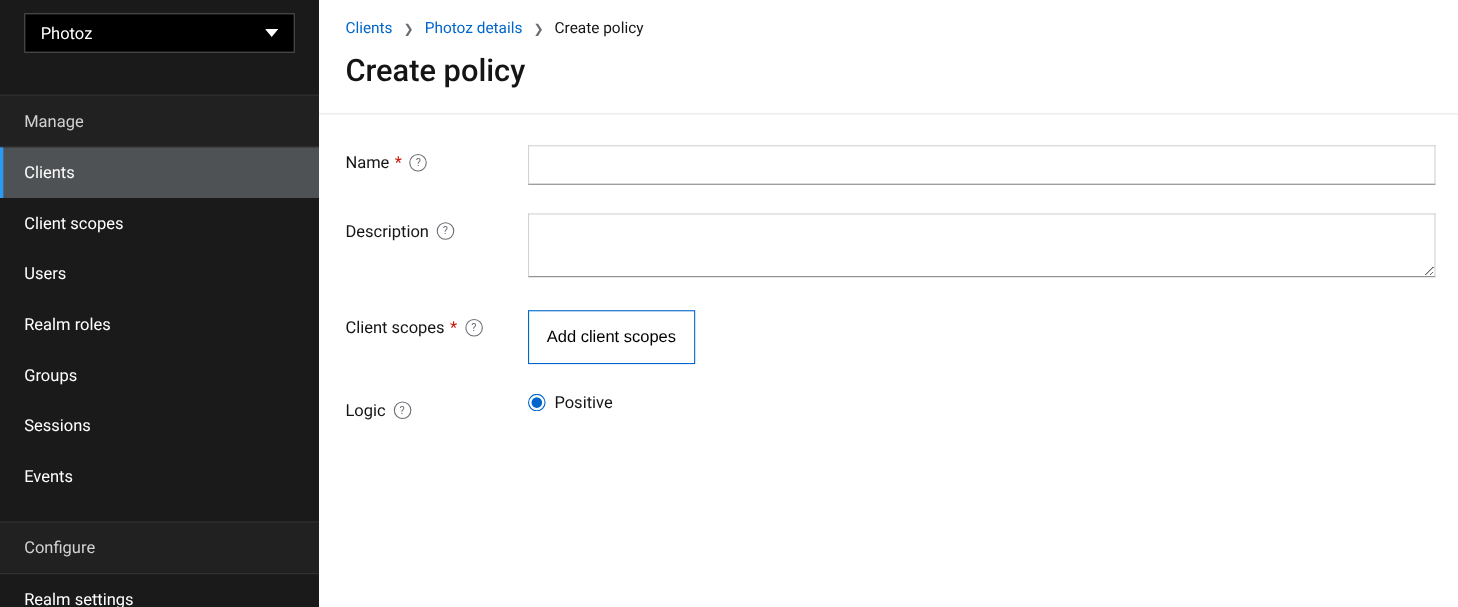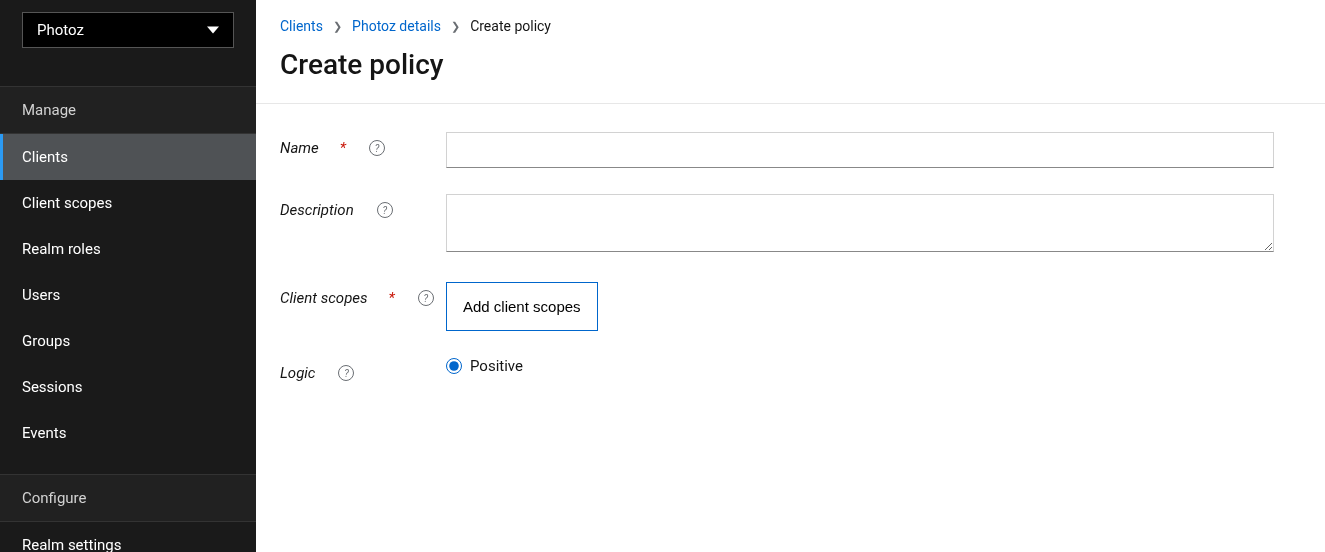--- a/index.html
+++ b/index.html
@@ -14,21 +14,21 @@
       color: #151515;
       background: #ffffff;
       display: flex;
       height: 552px;
       width: 1325px;
       overflow: hidden;
     }
     
     
     .sidebar {
-      width: 256px;
+      width: 290px;
       background: #1a1a1a;
       color: #ffffff;
       display: flex;
       flex-direction: column;
       flex-shrink: 0;
     }
     
     .realm-selector-wrap {
       padding: 12px 22px 18px 22px;
     }
@@ -127,22 +127,21 @@
       width: 166px;
       padding-top: 7px;
       flex-shrink: 0;
     }
     
     .form-label {
       font-size: 15px;
       color: #151515;
       display: inline-flex;
       align-items: center;
-      gap: 21px;
-      font-style: italic;
+      gap: 5px;
     }
     
     .required-mark {
       color: #c9190b;
     }
     
     .help-icon {
       width: 16px;
       height: 16px;
       border: 1px solid #6a6e73;
@@ -285,24 +284,24 @@
   </div>
 
   <div class="sidebar-section-header">Manage</div>
   <div class="sidebar-item active">
     <span>Clients</span>
   </div>
   <div class="sidebar-item">
     <span>Client scopes</span>
   </div>
   <div class="sidebar-item">
+    <span>Users</span>
+  </div>
+  <div class="sidebar-item">
     <span>Realm roles</span>
-  </div>
-  <div class="sidebar-item">
-    <span>Users</span>
   </div>
   <div class="sidebar-item">
     <span>Groups</span>
   </div>
   <div class="sidebar-item">
     <span>Sessions</span>
   </div>
   <div class="sidebar-item">
     <span>Events</span>
   </div>

